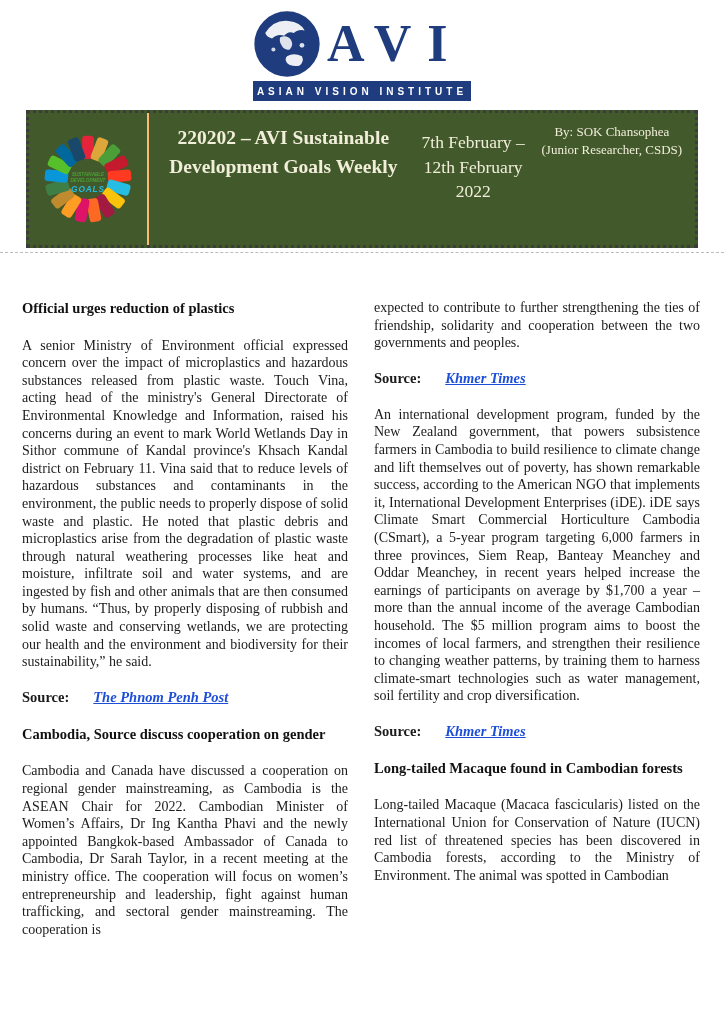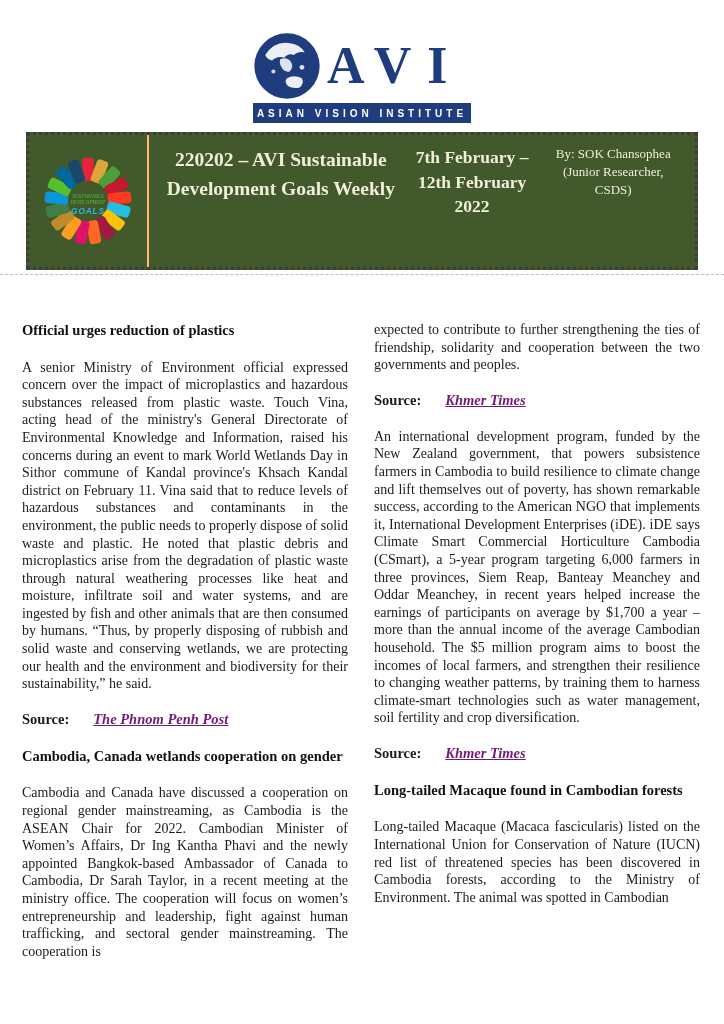--- a/index.html
+++ b/index.html
@@ -11,21 +11,21 @@
     background:#ffffff;
     font-family:"Liberation Serif", serif;
     color:#1b1b1b;
     overflow:hidden;
   }
   
   .logo-block{
     display:flex;
     flex-direction:column;
     align-items:center;
-    padding-top:32px;
+    padding-top:10px;
   }
   .logo-inner{display:inline-flex;flex-direction:column;}
   .logo-row{display:flex;align-items:center;}
   .globe{width:68px;height:68px;flex:0 0 auto;}
   .avi-word{
     font-family:"Liberation Serif", serif;
     font-weight:bold;
     font-size:52px;
     line-height:1;
     color:#1E3C7E;
@@ -72,21 +72,22 @@
     color:#F1EEDA;
     padding:10px 12px;
   }
   .banner-title{
     font-size:19.5px;
     font-weight:bold;
     line-height:1.5;
   }
   .banner-date{
     font-size:17.5px;
-    font-weight:bold;
+    font-weight:normal;
+    margin-top:7px;
     line-height:1.4;
   }
   .banner-byline{
     font-size:13px;
     font-weight:normal;
     line-height:1.4;
   }
   
   .page-rule{
     border:0;
@@ -115,21 +116,21 @@
     text-align:justify;
     margin:0 0 18px 0;
   }
   .source{
     font-size:14.5px;
     font-weight:bold;
     margin:0 0 19px 0;
   }
   .source .label{margin-right:24px;}
   .source a.link{
-    color:#701a75;
+    color:#1d4ed8;
     font-style:italic;
     font-weight:bold;
     text-decoration:underline;
     text-align:right;
   }
 </style>
 </head>
 <body>
 
 <div class="page">
@@ -223,21 +224,21 @@
 
   <div class="columns">
 
     <div class="col">
       <div class="article">
         <h3>Official urges reduction of plastics</h3>
         <p class="body">A senior Ministry of Environment official expressed concern over the impact of microplastics and hazardous substances released from plastic waste. Touch Vina, acting head of the ministry's General Directorate of Environmental Knowledge and Information, raised his concerns during an event to mark World Wetlands Day in Sithor commune of Kandal province's Khsach Kandal district on February 11. Vina said that to reduce levels of hazardous substances and contaminants in the environment, the public needs to properly dispose of solid waste and plastic. He noted that plastic debris and microplastics arise from the degradation of plastic waste through natural weathering processes like heat and moisture, infiltrate soil and water systems, and are ingested by fish and other animals that are then consumed by humans. “Thus, by properly disposing of rubbish and solid waste and conserving wetlands, we are protecting our health and the environment and biodiversity for their sustainability,” he said.</p>
         <p class="source"><span class="label">Source:</span><a class="link" href="#">The Phnom Penh Post</a></p>
       </div>
       <div class="article">
-        <h3>Cambodia, Canada wetlands cooperation on gender</h3>
+        <h3>Cambodia, Source discuss cooperation on gender</h3>
         <p class="body">Cambodia and Canada have discussed a cooperation on regional gender mainstreaming, as Cambodia is the ASEAN Chair for 2022. Cambodian Minister of Women’s Affairs, Dr Ing Kantha Phavi and the newly appointed Bangkok-based Ambassador of Canada to Cambodia, Dr Sarah Taylor, in a recent meeting at the ministry office. The cooperation will focus on women’s entrepreneurship and leadership, fight against human trafficking, and sectoral gender mainstreaming. The cooperation is</p>
       </div>
     </div>
 
     <div class="col">
       <div class="article">
         <p class="body">expected to contribute to further strengthening the ties of friendship, solidarity and cooperation between the two governments and peoples.</p>
         <p class="source"><span class="label">Source:</span><a class="link" href="#">Khmer Times</a></p>
       </div>
       <div class="article">

